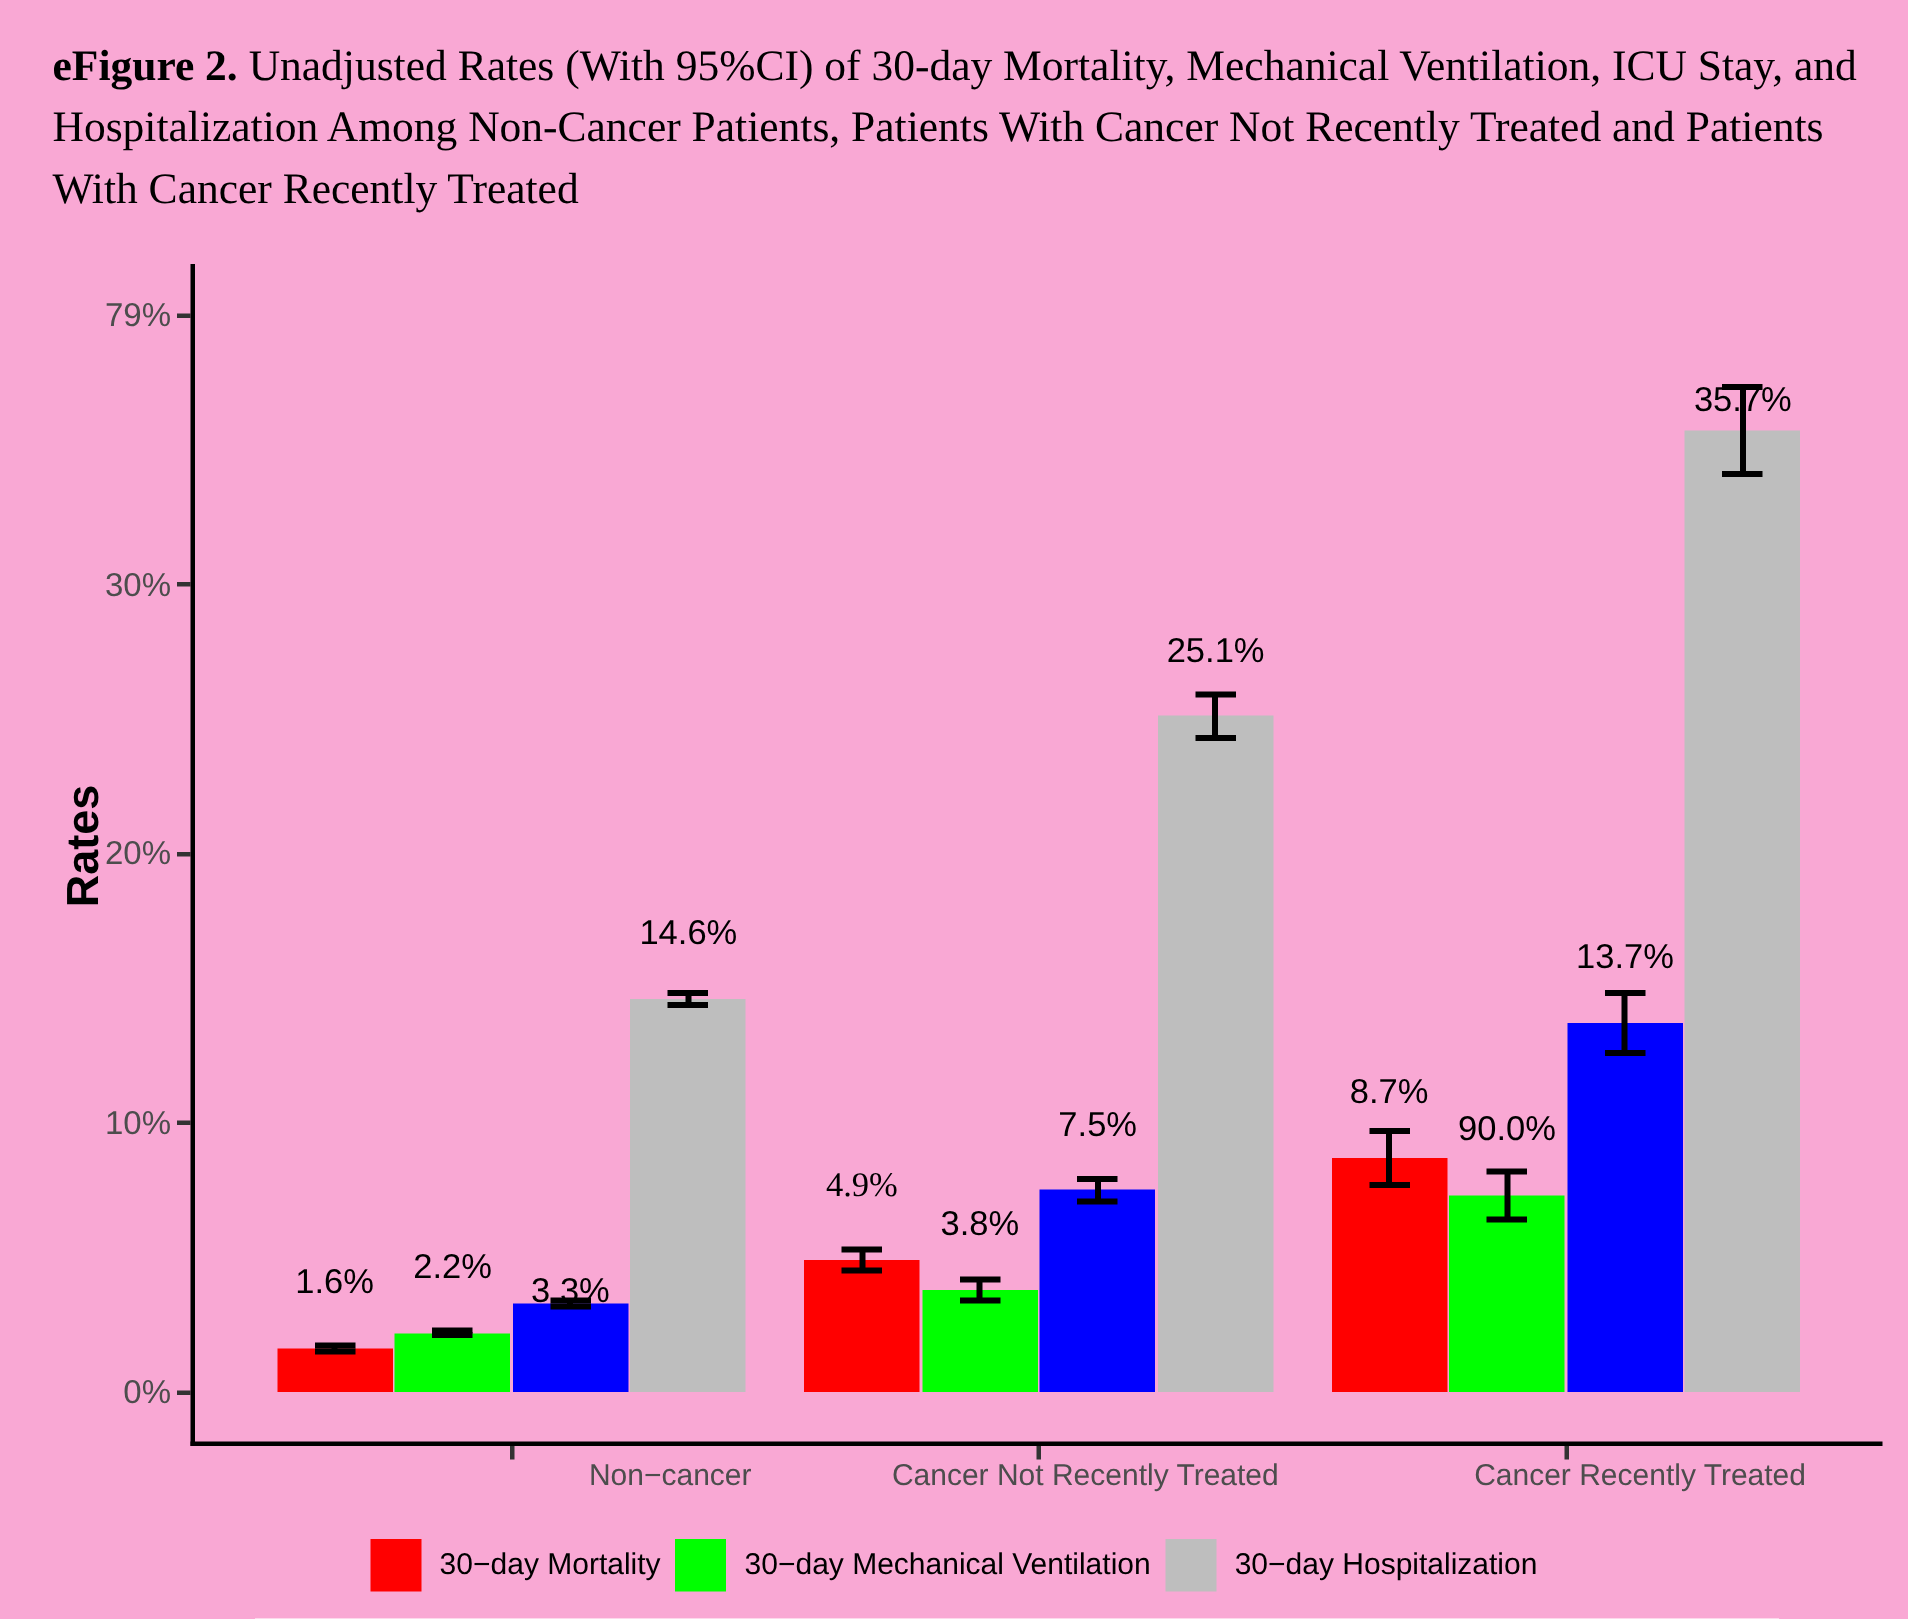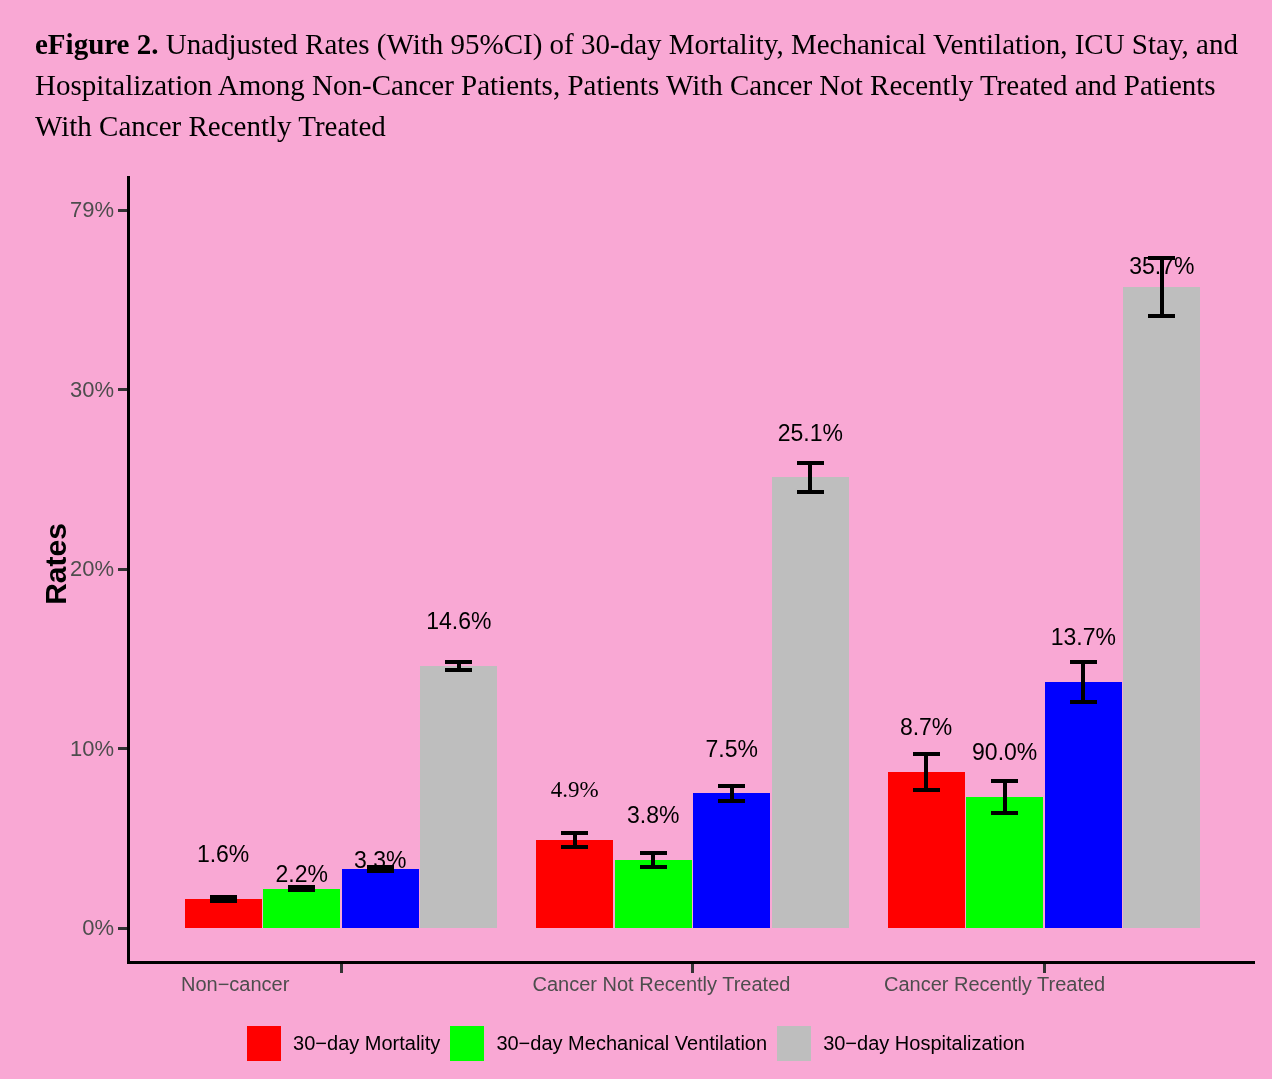--- a/index.html
+++ b/index.html
@@ -17,21 +17,21 @@
   }
   #figure-title .bold{font-weight:bold;}
   .axis-line{position:absolute;background:#000000;}
   .tick{position:absolute;background:#333333;}
   .y-tick-label{
     position:absolute;width:72px;height:26px;line-height:26px;
     text-align:right;font-size:22px;color:#4d4d4d;
   }
   .x-axis-label{
     position:absolute;width:320px;height:24px;line-height:24px;
-    text-align:left;font-size:20px;color:#4d4d4d;
+    text-align:right;font-size:20px;color:#4d4d4d;
   }
   .bar{position:absolute;}
   .errbar-part{position:absolute;background:#000000;}
   .value-label{
     position:absolute;width:140px;height:26px;line-height:26px;
     text-align:center;font-size:23px;color:#000000;
   }
   #y-axis-title{
     position:absolute;left:-44px;top:547px;width:200px;height:34px;
     transform:rotate(-90deg);transform-origin:center center;
@@ -90,21 +90,21 @@
         <div class="errbar-part" style="left: 912.6px; top: 751.885px; width: 27px; height: 4px;"></div>
         <div class="errbar-part" style="left: 912.6px; top: 787.785px; width: 27px; height: 4px;"></div>
       </div>
       <div class="value-label" style="left: 856.1px; top: 713.96px;">8.7%</div>
       <div class="bar" style="left: 263.2px; top: 888.51px; width: 77px; height: 39.49px; background: rgb(0, 255, 0); position: absolute;"></div>
       <div style="position: absolute; left: 0px; top: 0px;">
         <div class="errbar-part" style="left: 299.7px; top: 886.715px; width: 4px; height: 4px;"></div>
         <div class="errbar-part" style="left: 288.2px; top: 884.715px; width: 27px; height: 4px;"></div>
         <div class="errbar-part" style="left: 288.2px; top: 888.305px; width: 27px; height: 4px;"></div>
       </div>
-      <div class="value-label" style="left: 231.7px; top: 830.635px; margin-top: 30px;">2.2%</div>
+      <div class="value-label" style="left: 231.7px; top: 830.635px;">2.2%</div>
       <div class="bar" style="left: 614.7px; top: 859.79px; width: 77px; height: 68.21px; background: rgb(0, 255, 0); position: absolute;"></div>
       <div style="position: absolute; left: 0px; top: 0px;">
         <div class="errbar-part" style="left: 651.2px; top: 852.61px; width: 4px; height: 14.36px;"></div>
         <div class="errbar-part" style="left: 639.7px; top: 850.61px; width: 27px; height: 4px;"></div>
         <div class="errbar-part" style="left: 639.7px; top: 864.97px; width: 27px; height: 4px;"></div>
       </div>
       <div class="value-label" style="left: 583.2px; top: 801.915px;">3.8%</div>
       <div class="bar" style="left: 966.2px; top: 796.965px; width: 77px; height: 131.035px; background: rgb(0, 255, 0); position: absolute;"></div>
       <div style="position: absolute; left: 0px; top: 0px;">
         <div class="errbar-part" style="left: 1002.7px; top: 780.81px; width: 4px; height: 32.31px;"></div>

